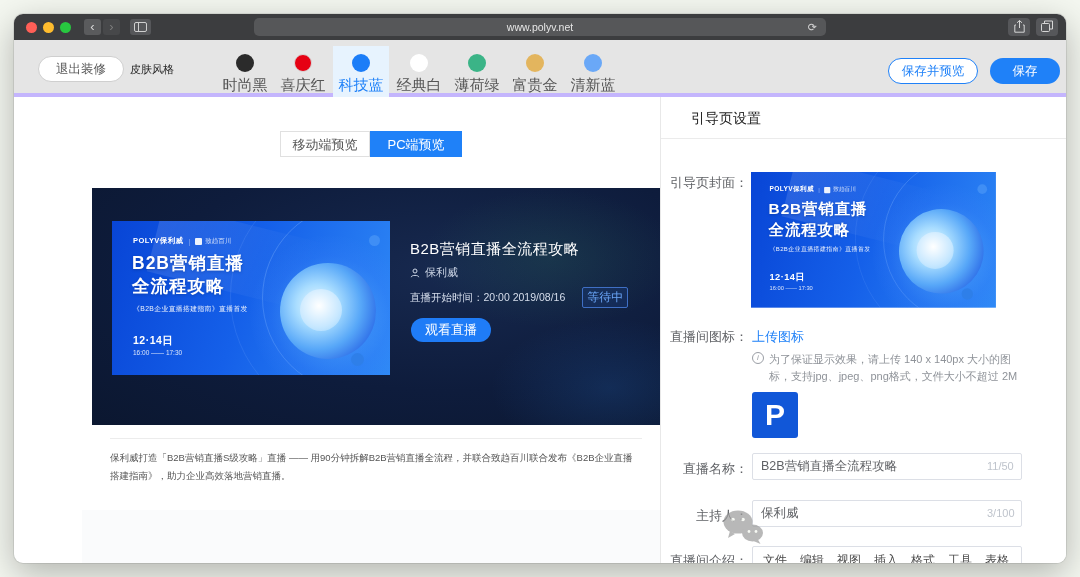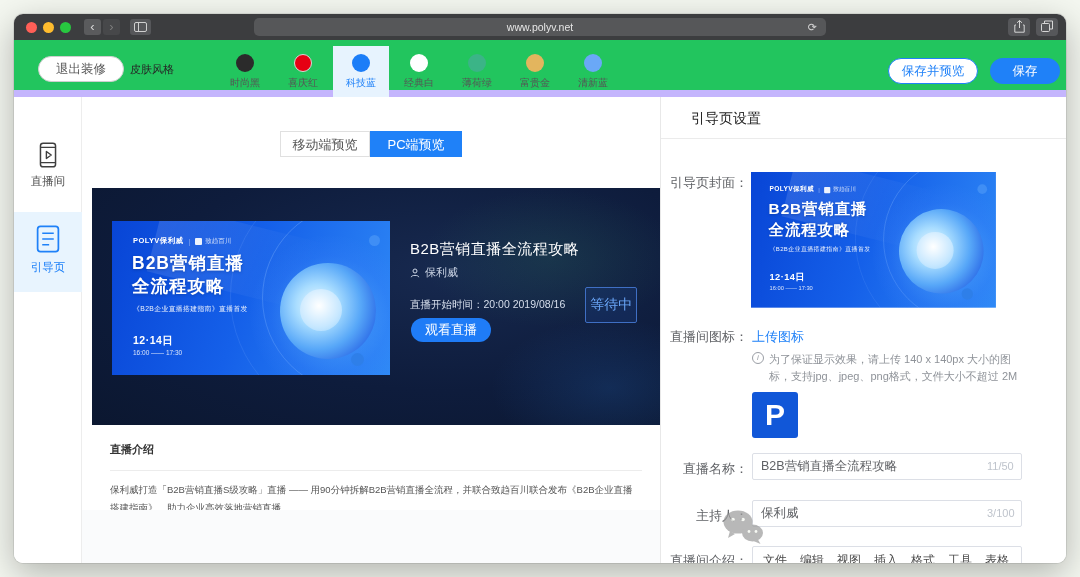--- a/index.html
+++ b/index.html
@@ -26,29 +26,29 @@
   .side-toggle svg { display:block; margin:3px auto; }
   .urlbar { position:absolute; left:240px; top:4px; width:572px; height:18px; border-radius:5px;
             background:#565759; color:#e6e6e6; font-size:10.5px; line-height:18px; text-align:center; }
   .reload { position:absolute; right:9px; top:0; color:#cfcfcf; font-size:11px; }
   .reload::before { content:"⟳"; }
   .tb-right-btn { position:absolute; top:4px; width:22px; height:18px; border-radius:4px; background:#56575a; }
   .btn-share { left:994px; } .btn-tabs { left:1022px; }
   .tb-right-btn svg { display:block; margin:2px auto; }
 
   
-  .toolbar { position:absolute; left:0; top:26px; width:1052px; height:57px; background:#22c55e; border-bottom:7px solid #c4b5fd; }
+  .toolbar { position:absolute; left:0; top:26px; width:1052px; height:57px; background:#e5e5e5; border-bottom:4px solid #c4b5fd; }
   .exit-btn { position:absolute; left:24px; top:16px; width:86px; height:26px; border:1px solid #cfcfcf; border-radius:14px;
               background:#fff; color:#595959; font-size:12.5px; text-align:center; line-height:24px; }
   .skin-label { position:absolute; left:116px; top:22px; font-size:11px; color:#262626; }
   .skin-cell { position:absolute; top:6px; width:56px; height:51px; text-align:center; }
   .skin-cell.selected { background:#e7f3fe; }
   .skin-dot { width:18px; height:18px; border-radius:50%; margin:8px auto 0; }
   .skin-cell:nth-of-type(4) .skin-dot { border:1px solid #d8d8d8; } 
-  .skin-name { display:block; margin-top:4px; font-size:10px; color:#555; }
+  .skin-name { display:block; margin-top:4px; font-size:15px; color:#555; }
   .skin-cell.selected .skin-name { color:#1f81f8; }
   .save-preview-btn { position:absolute; left:874px; top:18px; width:90px; height:26px; border:1px solid #1f81f8; border-radius:13px;
                       background:#fff; color:#1f81f8; font-size:12.5px; text-align:center; line-height:24px; }
   .save-btn { position:absolute; left:976px; top:18px; width:70px; height:26px; border-radius:13px;
               background:#1f81f8; color:#fff; font-size:12.5px; text-align:center; line-height:26px; }
 
   
   .rail { position:absolute; left:0; top:83px; width:68px; height:466px; background:#fff; border-right:1px solid #ededed; }
   .rail-item { position:absolute; left:0; width:68px; text-align:center; }
   .rail-item-live { top:44px; height:62px; }
@@ -94,23 +94,23 @@
   .bn-title { position:absolute; left:20px; top:31px; font-size:17.5px; font-weight:bold; color:#fff;
               line-height:23px; letter-spacing:1px; text-shadow:0 1px 3px rgba(0,40,120,.4); }
   .bn-sub { position:absolute; left:21px; top:83px; font-size:6.8px; color:rgba(255,255,255,.92); letter-spacing:.4px; }
   .bn-date { position:absolute; left:21px; top:113px; font-size:10.5px; font-weight:bold; color:#fff; letter-spacing:.5px; }
   .bn-time { position:absolute; left:21px; top:128px; font-size:6.5px; color:rgba(255,255,255,.85); }
 
   .hero .banner { position:absolute; left:20px; top:33px; }
 
   .info-title { position:absolute; left:318px; top:52px; font-size:15px; color:#fff; letter-spacing:.5px; }
   .info-host { position:absolute; left:318px; top:77px; font-size:11px; color:#cdd6e6; display:flex; align-items:center; gap:5px; }
-  .info-time { position:absolute; left:318px; top:99px; font-size:10.5px; color:#d6deec; display:flex; align-items:center; gap:20px; }
-  .status-badge { font-size:14px; color:#6aa6f8; border:1px solid #3f6fc4; border-radius:2px; padding:8px 4px;
-                  background:rgba(25,60,130,.35); }
+  .info-time { position:absolute; left:318px; top:99px; font-size:10.5px; color:#d6deec; display:flex; align-items:center; gap:10px; }
+  .status-badge { font-size:12px; color:#6aa6f8; border:1px solid #3f6fc4; border-radius:2px; padding:1px 4px;
+                  background:rgba(25,60,130,.35);margin-left:7px; }
   .watch-btn { position:absolute; left:319px; top:130px; width:80px; height:24px; border-radius:12px;
                background:#1f7cf7; color:#fff; font-size:13px; text-align:center; line-height:24px; }
 
   .intro { position:absolute; left:10px; top:328px; width:568px; background:#fff; }
   .intro-heading { padding:17px 0 0 18px; font-size:11px; font-weight:bold; color:#333; }
   .intro-divider { margin:13px 18px 0; border-bottom:1px solid #ececec; }
   .intro-text { margin:10px 18px 0; font-size:9.5px; color:#555; line-height:1.9; }
   .center-bottom { position:absolute; left:0; top:413px; width:578px; height:53px; background:#fafbfc; }
 
   
@@ -210,40 +210,20 @@
     </div>
     <div class="skin-cell" style="left:551px">
       <div class="skin-dot" style="background: rgb(106, 168, 247);"></div>
       <span class="skin-name">清新蓝</span>
     </div>
 
     <div class="save-preview-btn">保存并预览</div>
     <div class="save-btn">保存</div>
   </div>
 
-  <div class="rail">
-    <div class="rail-item rail-item-live">
-      <svg width="26" height="28" viewBox="0 0 24 26">
-        <rect x="5" y="2" width="14" height="22" rx="2.5" fill="none" stroke="#3f3f3f" stroke-width="1.4"></rect>
-        <line x1="5" y1="6" x2="19" y2="6" stroke="#3f3f3f" stroke-width="1.2"></line>
-        <line x1="5" y1="20" x2="19" y2="20" stroke="#3f3f3f" stroke-width="1.2"></line>
-        <path d="M10.5 9.8 L15 13 L10.5 16.2 Z" fill="none" stroke="#3f3f3f" stroke-width="1.3" stroke-linejoin="round"></path>
-      </svg>
-      <span class="rail-label">直播间</span>
-    </div>
-    <div class="rail-item rail-item-guide">
-      <svg width="28" height="30" viewBox="0 0 24 26">
-        <rect x="3" y="2" width="18" height="22" rx="2.5" fill="none" stroke="#1f81f8" stroke-width="1.5"></rect>
-        <line x1="7" y1="8" x2="17" y2="8" stroke="#1f81f8" stroke-width="1.4"></line>
-        <line x1="7" y1="13" x2="17" y2="13" stroke="#1f81f8" stroke-width="1.4"></line>
-        <line x1="7" y1="18" x2="13" y2="18" stroke="#1f81f8" stroke-width="1.4"></line>
-      </svg>
-      <span class="rail-label">引导页</span>
-    </div>
-  </div>
 
   <div class="center">
     <div class="tabs">
       <div class="tab tab-mobile">移动端预览</div>
       <div class="tab tab-pc">PC端预览</div>
     </div>
 
     <div class="hero">
       <div class="banner">
         <div class="orbit2"></div>
@@ -278,21 +258,20 @@
         <span>保利威</span>
       </div>
       <div class="info-time">
         <span>直播开始时间：20:00 2019/08/16</span>
         <span class="status-badge">等待中</span>
       </div>
       <div class="watch-btn">观看直播</div>
     </div>
 
     <div class="intro">
-      <div class="intro-heading">直播介绍</div>
       <div class="intro-divider"></div>
       <div class="intro-text">保利威打造「B2B营销直播S级攻略」直播 —— 用90分钟拆解B2B营销直播全流程，并联合致趋百川联合发布《B2B企业直播搭建指南》，助力企业高效落地营销直播。</div>
     </div>
     <div class="center-bottom"></div>
   </div>
 
   <div class="panel">
     <div class="panel-title">引导页设置</div>
     <div class="panel-divider"></div>
 

